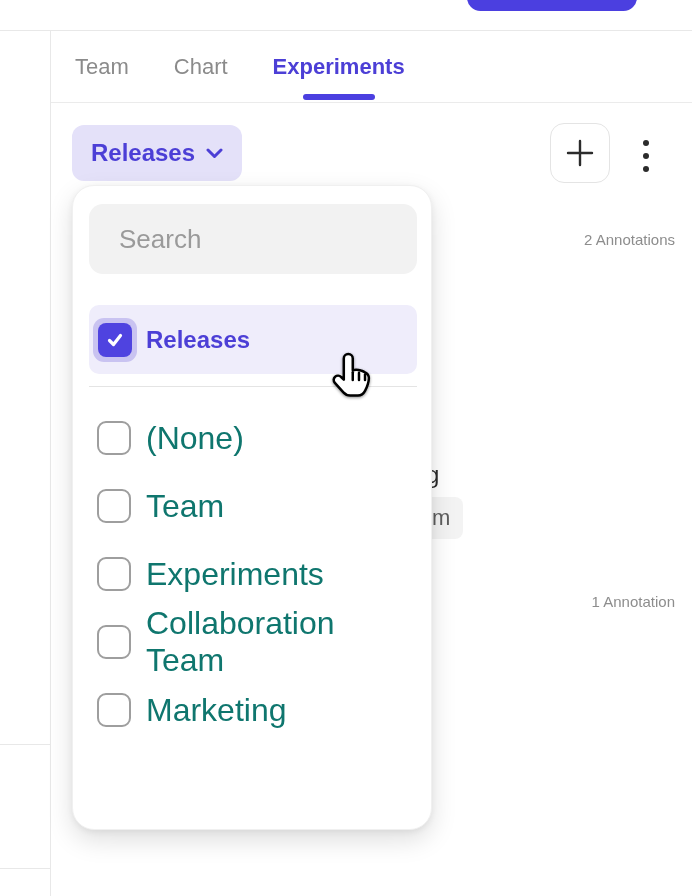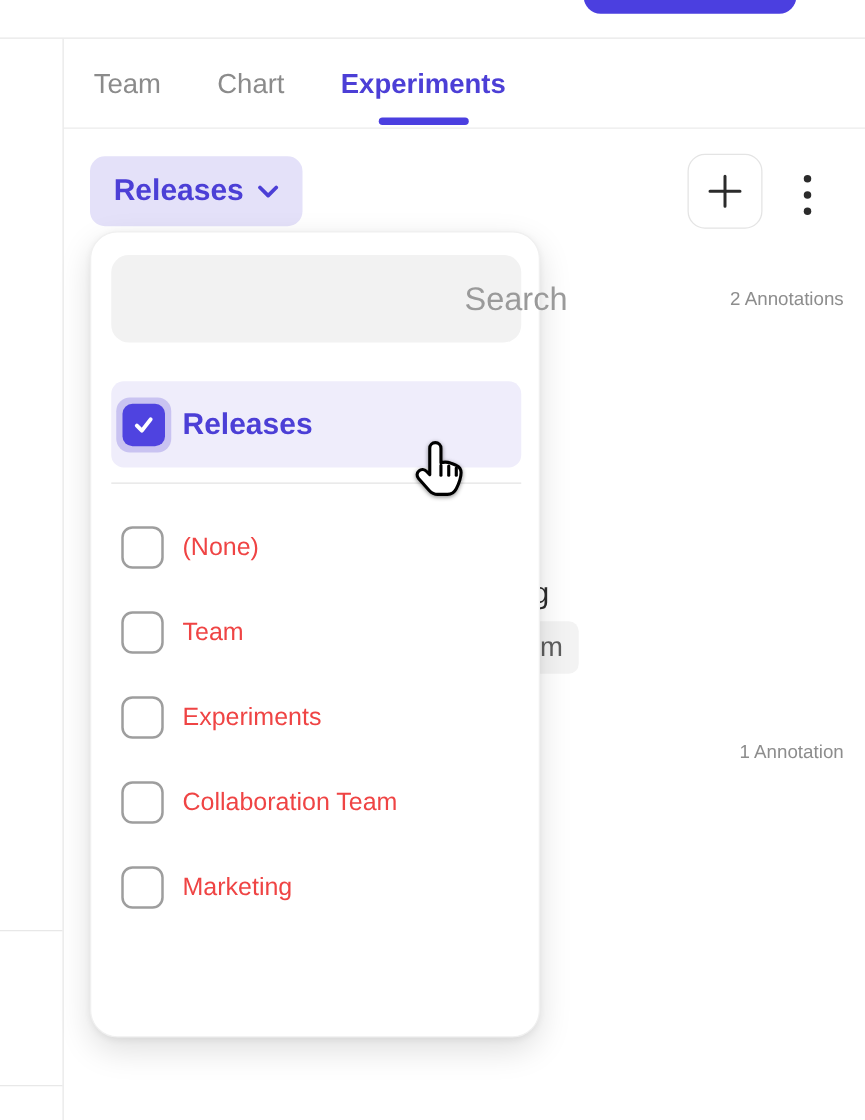--- a/index.html
+++ b/index.html
@@ -80,21 +80,21 @@
     box-shadow:0 10px 26px rgba(0,0,0,.13), 0 2px 6px rgba(0,0,0,.06);
   }
   .search-box {
     position:absolute; left:16px; top:18px; width:328px; height:70px;
     background:#F2F2F2; border-radius:14px;
     display:flex; align-items:center; padding-left:13px; gap:17px;
   }
   .search-box input {
     flex:1; border:none; outline:none; background:transparent;
     font-family:"Liberation Sans", sans-serif;
-    font-size:26px; color:#555;text-align:right;
+    font-size:26px; color:#555;
   }
   .search-box input::placeholder { color:#9A9A9A; }
 
   .selected-row {
     position:absolute; left:16px; top:119px; width:328px; height:69px;
     background:#EFEDFB; border-radius:10px;
     display:flex; align-items:center; padding-left:4px;
   }
   .cb-halo {
     width:44px; height:44px; background:#C9C3F1; border-radius:11px;
@@ -107,21 +107,21 @@
   .selected-row .lbl { margin-left:9px; font-size:24px; font-weight:600; color:#4C3FD6; }
 
   .row-divider { position:absolute; left:16px; top:200px; width:328px; height:1px; background:#E4E4E4; }
 
   .opt-list { position:absolute; left:16px; top:218px; width:328px; }
   .opt { height:68px; display:flex; align-items:center; padding-left:8px; }
   .cb-empty {
     width:34px; height:34px; background:#fff; border:2px solid #9E9E9E;
     border-radius:9px; flex:none;
   }
-  .opt .lbl { margin-left:15px; font-size:20px; font-weight:500; color:#ef4444; }
+  .opt .lbl { margin-left:15px; font-size:32px; font-weight:500; color:#0f766e; }
 
   
   .cursor { position:absolute; left:331px; top:351px; width:46px; height:52px; z-index:20;
             filter:drop-shadow(0 1px 1.5px rgba(0,0,0,.45)); }
 </style>
 </head>
 <body>
 
 <div class="top-action-btn"></div>
 <div class="top-divider"></div>

